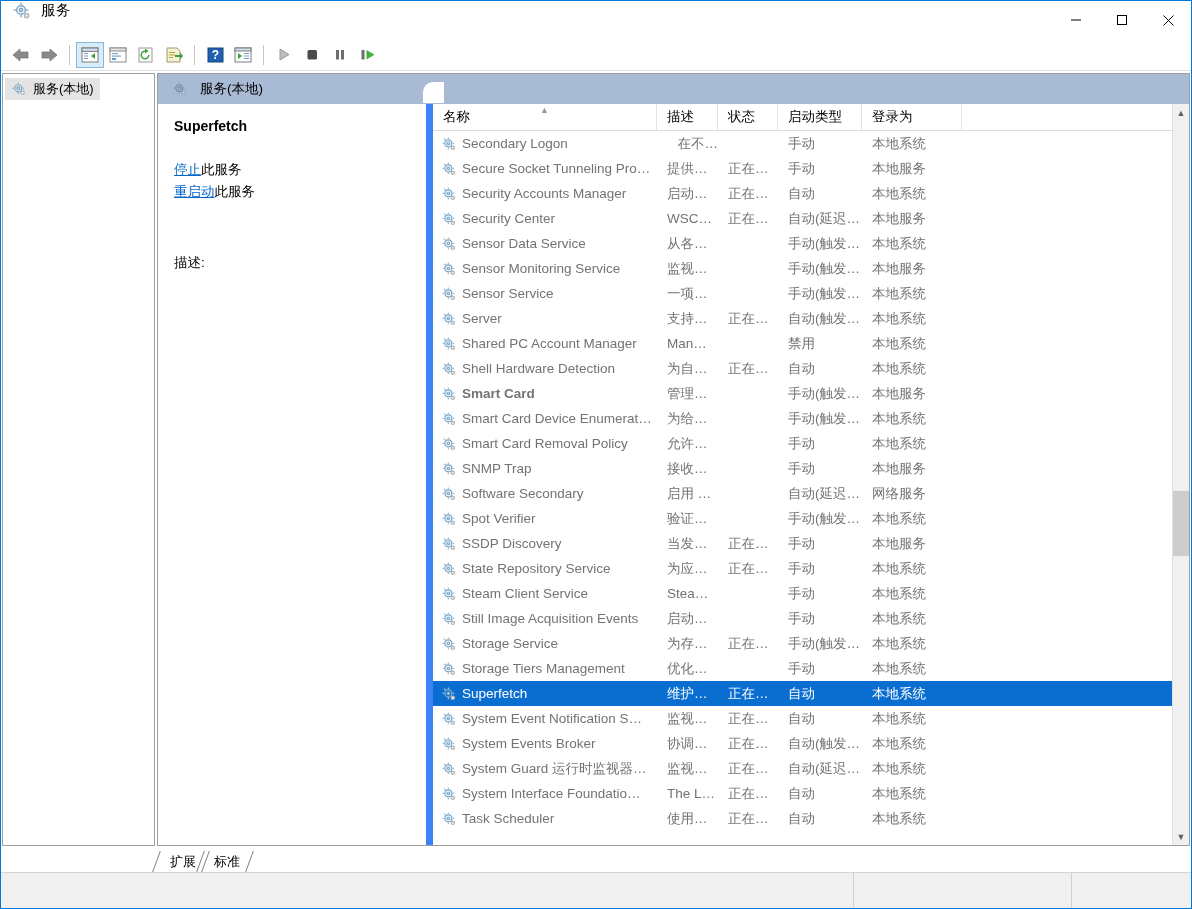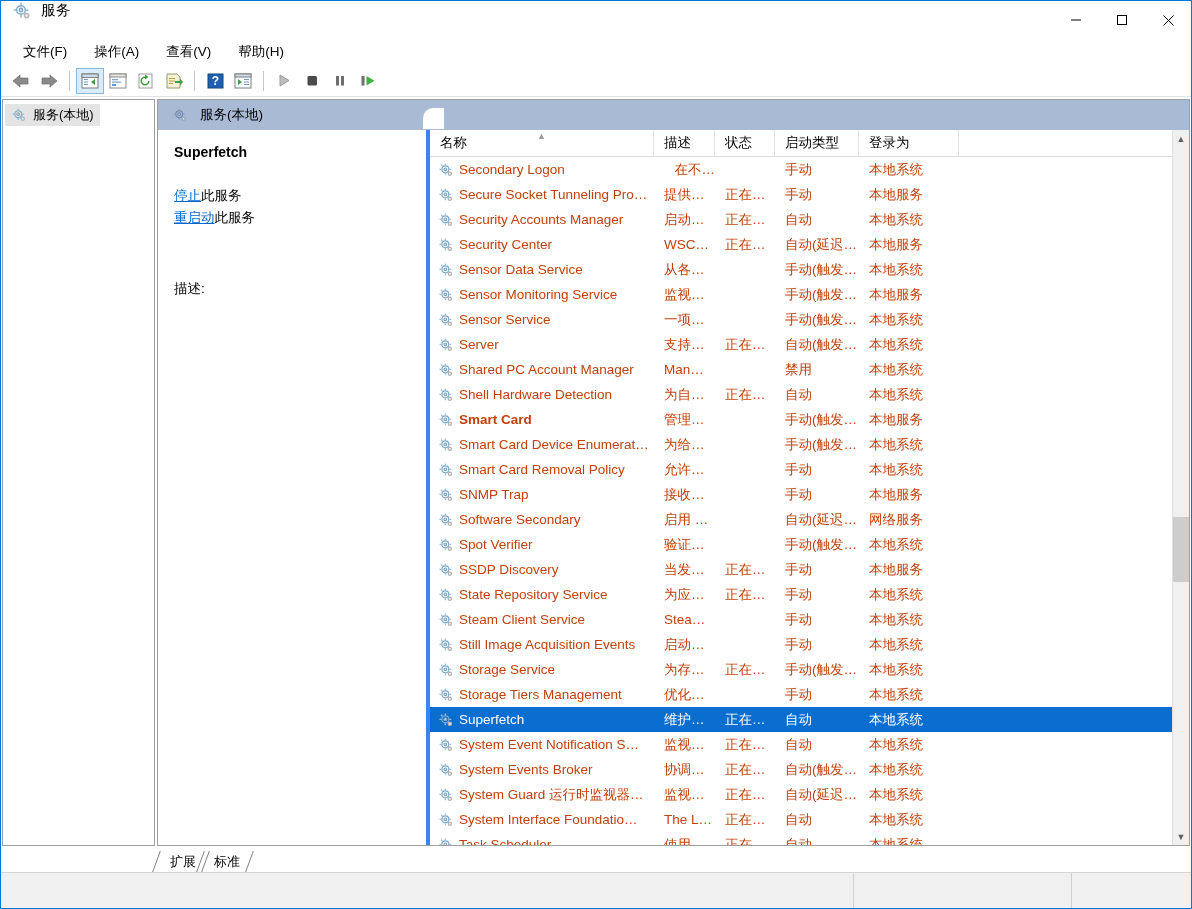--- a/index.html
+++ b/index.html
@@ -157,21 +157,21 @@
   #desc-block { margin-top: 53px; }
   .desc-label { font-size: 13.5px; color: #000; margin-bottom: 3px; }
   .desc-text { font-size: 13.5px; color: #000; line-height: 1.45; }
 
   
   #listview {
     flex: 1; min-width: 0;
     background: #ffffff;
     display: flex; flex-direction: column;
     position: relative;
-    border-left: 4px solid #3b82f6;
+    border-left: 7px solid #3b82f6;
     overflow: hidden;
   }
   #list-headers {
     height: 27px; min-height: 27px;
     display: flex; align-items: stretch;
     background: #ffffff;
     border-bottom: 1px solid #dcdcdc;
     position: relative;
   }
   .col-head {
@@ -189,21 +189,21 @@
     font-size: 9px; color: #999; line-height: 1;
   }
   #rows-wrap {
     flex: 1; min-height: 0;
     overflow: hidden;
     position: relative;
   }
   .srow {
     display: flex; align-items: center;
     height: 25px; min-height: 25px;
-    font-size: 13.5px; color: #c2410c;
+    font-size: 13.5px; color: #737373;
     white-space: nowrap;
   }
   .srow.selected { background: #0a6ed1; color: #ffffff; }
   .cell {
     flex: none; overflow: hidden;
     text-overflow: clip; white-space: nowrap;
     padding-left: 10px;
   }
   .cell.name {
     display: flex; align-items: center; padding-left: 8px;
@@ -303,26 +303,20 @@
       </div>
       <div class="winbtn">
         <svg width="13" height="13" viewBox="0 0 13 13">
             <line x1="1.5" y1="1.5" x2="11.5" y2="11.5" stroke="#000" stroke-width="1"></line>
             <line x1="11.5" y1="1.5" x2="1.5" y2="11.5" stroke="#000" stroke-width="1"></line>
           </svg>
       </div>
     </div>
   </div>
 
-  <div id="menubar">
-    <div class="menuitem">文件(F)</div>
-    <div class="menuitem">操作(A)</div>
-    <div class="menuitem">查看(V)</div>
-    <div class="menuitem">帮助(H)</div>
-  </div>
 
   <div id="toolbar">
     <div class="tbtn">
       <svg width="20" height="16" viewBox="0 0 20 16">
           <path d="M9 2 L2 8 L9 14 L9 11 L17 11 L17 5 L9 5 Z" fill="#8a8a8a" stroke="#6e6e6e" stroke-width=".7"></path>
         </svg>
     </div>
     <div class="tbtn">
       <svg width="20" height="16" viewBox="0 0 20 16">
           <path d="M11 2 L18 8 L11 14 L11 11 L3 11 L3 5 L11 5 Z" fill="#8a8a8a" stroke="#6e6e6e" stroke-width=".7"></path>

